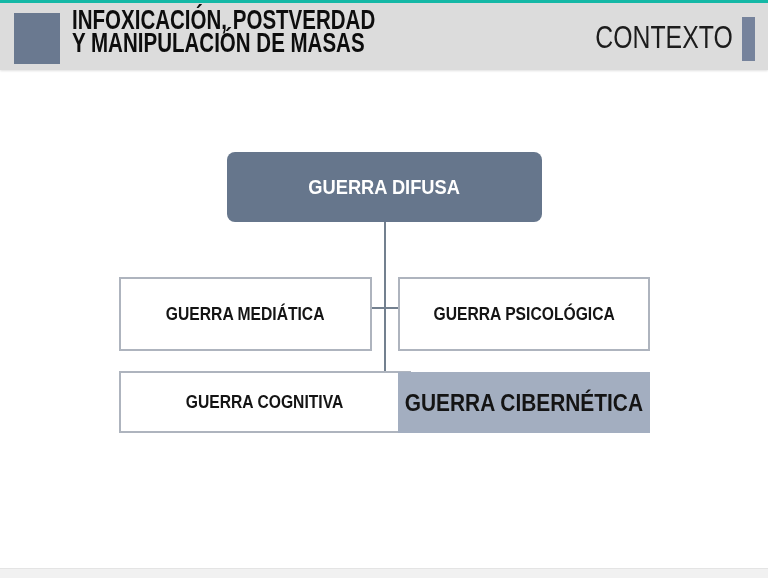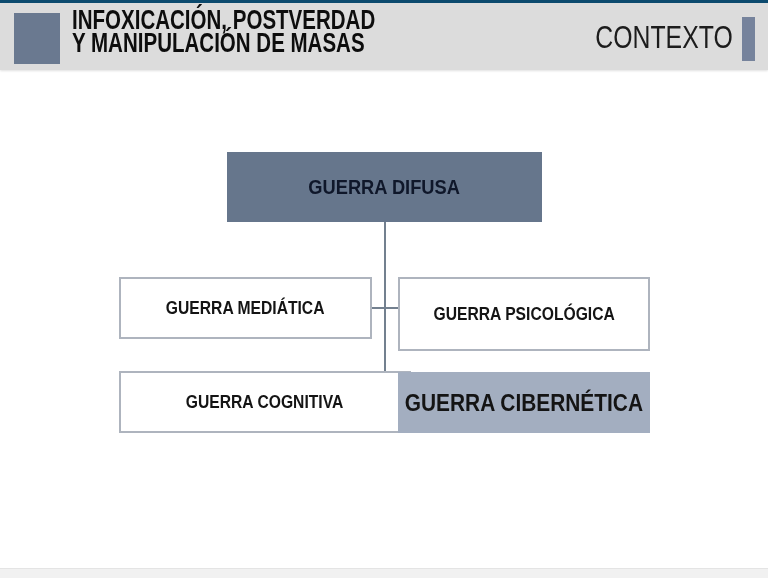--- a/index.html
+++ b/index.html
@@ -15,21 +15,21 @@
     background: #ffffff;
     overflow: hidden;
   }
 
   
   .header-band {
     position: absolute;
     left: 0; top: 0;
     width: 768px; height: 70px;
     background: #dcdcdc;
-    border-top: 3px solid #0c4a6e;
+    border-top: 3px solid #14b8a6;
     box-sizing: border-box;
     box-shadow: 0 1px 2px rgba(0,0,0,0.12);
   }
   .accent-square {
     position: absolute;
     left: 14px; top: 10px;
     width: 46px; height: 51px;
     background: #6a7990;
   }
   .slide-title {
@@ -74,34 +74,35 @@
   .node .label {
     display: inline-block;
     white-space: nowrap;
     transform: scaleX(0.87);
     transform-origin: center center;
   }
   .node-root {
     left: 227px; top: 152px;
     width: 315px; height: 70px;
     background: #66768c;
-    color: #0f172a;
+    color: #ffffff;
     font-size: 21px;
+    border-radius: 8px;
   }
   .node-outline {
     background: #ffffff;
     border: 2px solid #aeb4be;
     font-size: 18px;
   }
   .node-filled {
     background: #a3aec0;
     border: 1px solid #a3aec0;
     font-size: 24px;
   }
-  .node-mediatica  { left: 119px; top: 277px; width: 253px; height: 62px; }
+  .node-mediatica  { left: 119px; top: 277px; width: 253px; height: 74px; }
   .node-psicologica{ left: 398px; top: 277px; width: 252px; height: 74px; }
   .node-cognitiva  { left: 119px; top: 371px; width: 292px; height: 62px; }
   .node-cibernetica{ left: 398px; top: 372px; width: 252px; height: 61px; }
 
   .connector {
     position: absolute;
     background: #73808f;
   }
   .connector-vertical  { left: 384px; top: 222px; width: 2px;  height: 184px; }
   .connector-mid-row   { left: 372px; top: 307px; width: 26px; height: 2px; }

